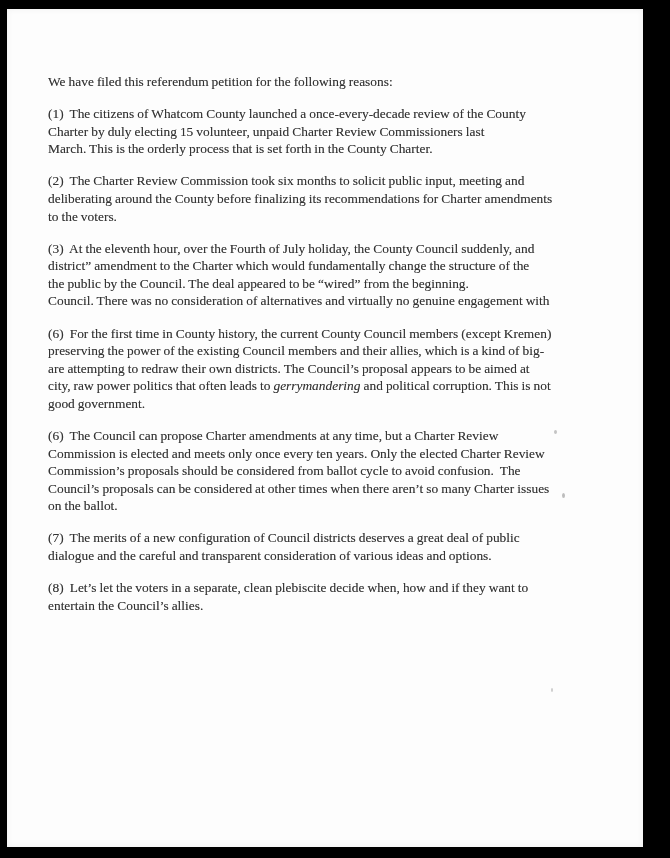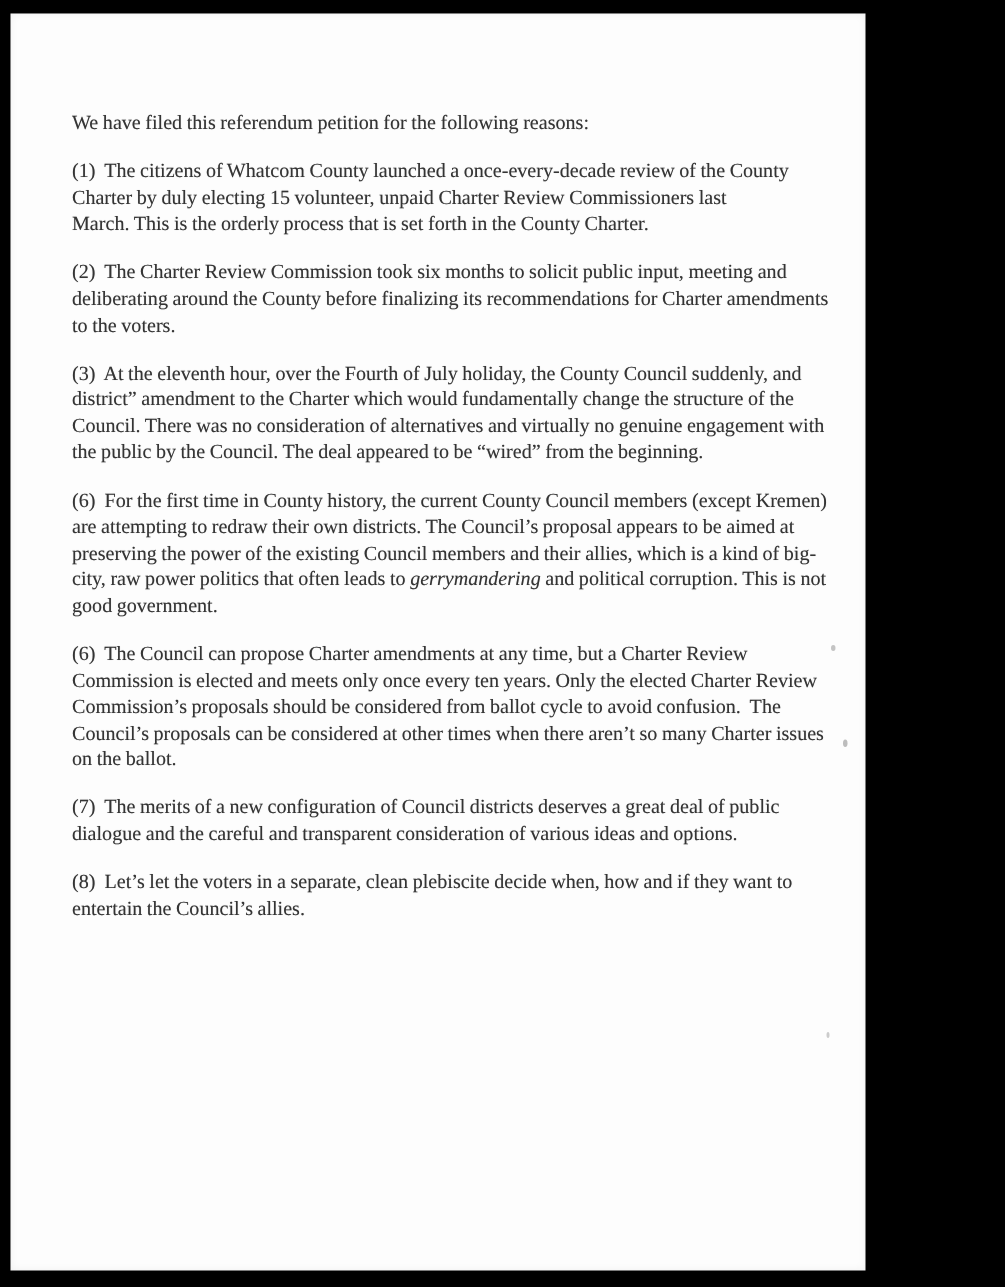--- a/index.html
+++ b/index.html
@@ -10,21 +10,21 @@
     width: 670px;
     height: 858px;
     background: #000000;
     position: relative;
     overflow: hidden;
   }
   .paper {
     position: absolute;
     left: 7px;
     top: 9px;
-    width: 570px;
+    width: 636px;
     height: 838px;
     background: #fdfdfd;
     box-shadow: inset 0 0 6px rgba(0,0,0,0.06);
   }
   .doc-body {
     position: absolute;
     left: 41px;
     top: 64px;
     width: 586px;
     font-family: "Liberation Serif", "DejaVu Serif", serif;
@@ -68,27 +68,27 @@
         <span class="line"><span>March. This is the orderly process that is set forth in the County Charter.</span></span>
       </p>
       <p class="para">
         <span class="line"><span>(2)  The Charter Review Commission took six months to solicit public input, meeting and</span></span>
         <span class="line"><span>deliberating around the County before finalizing its recommendations for Charter amendments</span></span>
         <span class="line"><span>to the voters.</span></span>
       </p>
       <p class="para">
         <span class="line"><span>(3)  At the eleventh hour, over the Fourth of July holiday, the County Council suddenly, and</span></span>
         <span class="line"><span>district” amendment to the Charter which would fundamentally change the structure of the</span></span>
+        <span class="line"><span>the public by the Council. The deal appeared to be “wired” from the beginning.</span></span>
         <span class="line"><span>Council. There was no consideration of alternatives and virtually no genuine engagement with</span></span>
-        <span class="line"><span>the public by the Council. The deal appeared to be “wired” from the beginning.</span></span>
       </p>
       <p class="para">
         <span class="line"><span>(6)  For the first time in County history, the current County Council members (except Kremen)</span></span>
+        <span class="line"><span>preserving the power of the existing Council members and their allies, which is a kind of big-</span></span>
         <span class="line"><span>are attempting to redraw their own districts. The Council’s proposal appears to be aimed at</span></span>
-        <span class="line"><span>preserving the power of the existing Council members and their allies, which is a kind of big-</span></span>
         <span class="line"><span>city, raw power politics that often leads to </span><i>gerrymandering</i><span> and political corruption. This is not</span></span>
         <span class="line"><span>good government.</span></span>
       </p>
       <p class="para">
         <span class="line"><span>(6)  The Council can propose Charter amendments at any time, but a Charter Review</span></span>
         <span class="line"><span>Commission is elected and meets only once every ten years. Only the elected Charter Review</span></span>
         <span class="line"><span>Commission’s proposals should be considered from ballot cycle to avoid confusion.  The</span></span>
         <span class="line"><span>Council’s proposals can be considered at other times when there aren’t so many Charter issues</span></span>
         <span class="line"><span>on the ballot.</span></span>
       </p>

